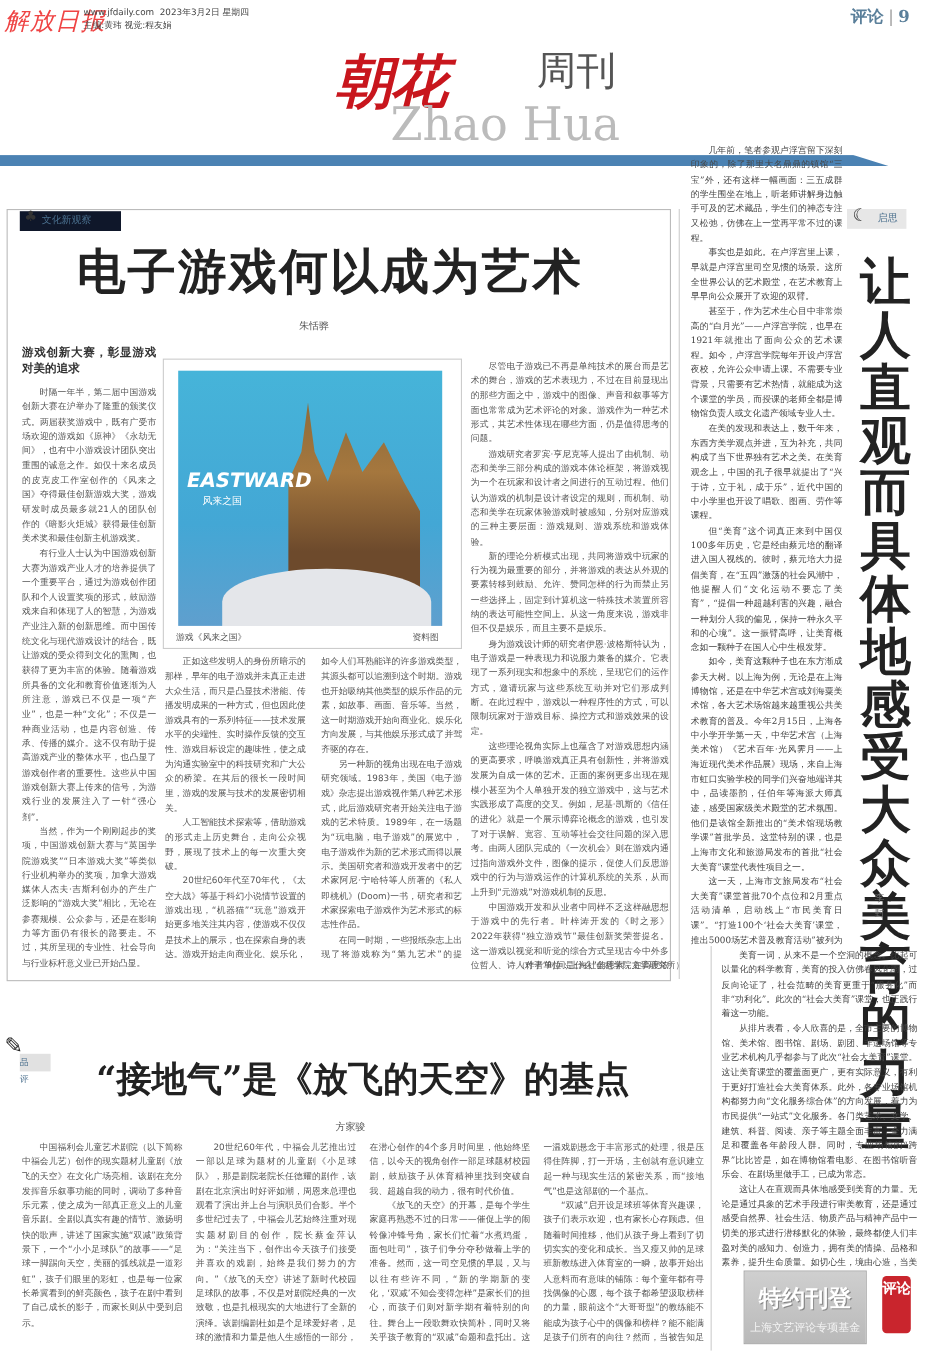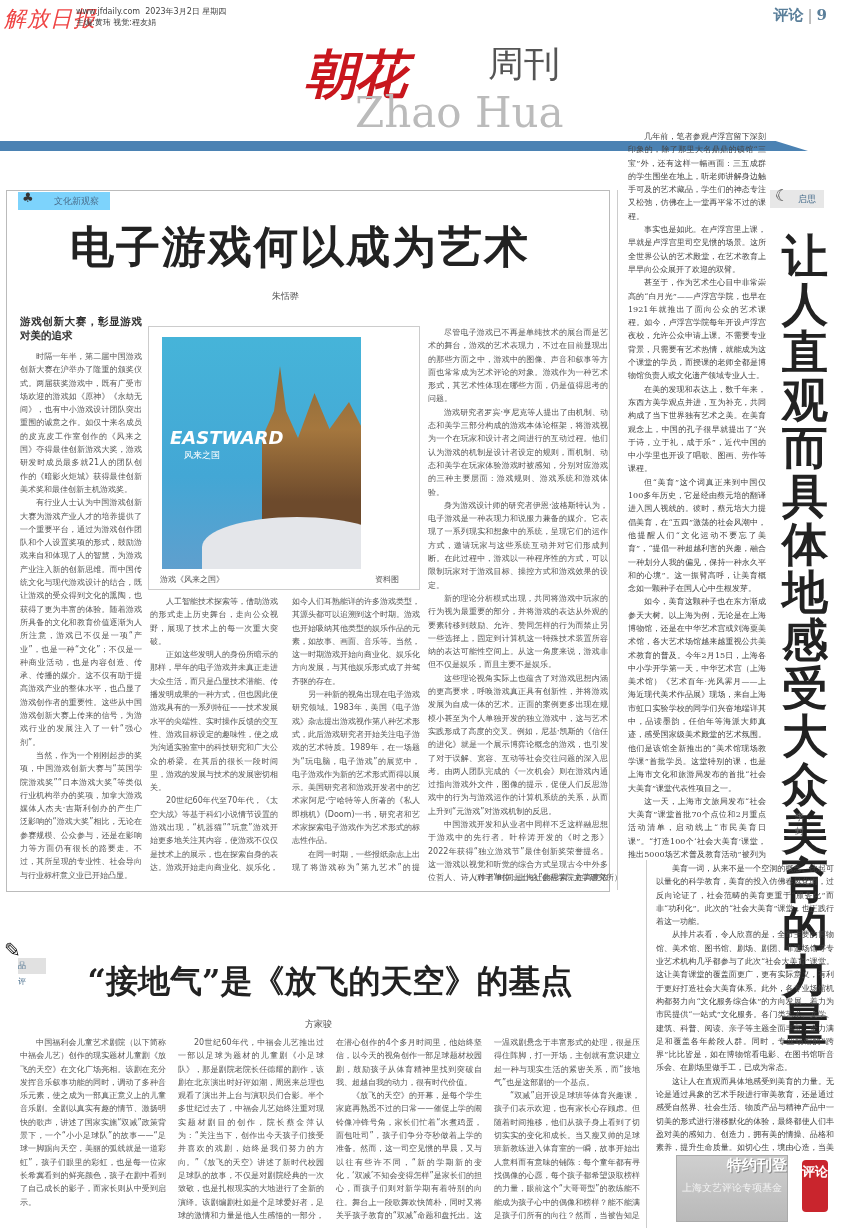--- a/index.html
+++ b/index.html
@@ -7,47 +7,47 @@
   .abs{position:absolute;}
   .masthead-logo{left:4px;top:4px;font-family:"DejaVu Serif",serif;font-size:22px;color:#ef4444;font-style:italic;font-weight:normal;letter-spacing:1px;}
   .masthead-meta{left:76px;top:6px;font-size:8px;line-height:11px;color:#444;}
   .section-tag{right:14px;top:6px;font-family:"DejaVu Serif",serif;font-size:15px;font-weight:bold;color:#5a7f9a;margin-left:44px;}
   .section-tag .sep{color:#999;font-weight:normal;margin:0 4px;}
   .brand-cn{left:305px;top:40px;font-family:"DejaVu Serif",serif;font-size:52px;font-weight:bold;color:#c8161d;font-style:italic;letter-spacing:-2px;}
   .brand-weekly{left:488px;top:40px;font-family:"DejaVu Sans",sans-serif;font-size:36px;color:#555;}
   .brand-en{left:355px;top:92px;font-family:"DejaVu Serif",serif;font-size:42px;color:#bbb;line-height:42px;}
   .blue-bar{left:0;top:141px;width:808px;height:10px;background:#4b82b3;clip-path:polygon(0 0,96% 0,100% 100%,0 100%);}
   .article1-box{left:6px;top:190px;width:602px;height:700px;border:1px solid #bbb;}
-  .tag-box{left:18px;top:192px;width:92px;height:18px;background:#7dd3fc;font-size:9px;color:#4a6f8d;line-height:18px;padding-left:36px;box-sizing:border-box;}
+  .tag-box{left:18px;top:192px;width:92px;height:18px;background:#0f172a;font-size:9px;color:#4a6f8d;line-height:18px;padding-left:20px;box-sizing:border-box;}
   .tag-icon{left:22px;top:190px;width:14px;height:18px;color:#333;font-size:13px;}
   .h1{left:0;top:218px;width:600px;text-align:center;font-size:44px;font-weight:bold;color:#222;letter-spacing:2px;}
   .byline{font-family:"DejaVu Serif",serif;font-size:9px;color:#555;}
   .col{font-size:8px;line-height:13.3px;color:#555;text-align:justify;}
   .col p{margin:0;text-indent:2em;}
   .subhead{font-size:13px;font-weight:bold;color:#333;line-height:17px;margin:4px 0 8px 0;}
   .photo-frame{left:148px;top:326px;width:270px;height:262px;border:1px solid #ccc;background:#fff;}
-  .photo{left:162px;top:337px;width:199px;height:232px;background:linear-gradient(180deg,#46b4d9 0%,#43a7d5 60%,#5f9fce 100%);overflow:hidden;}
+  .photo{left:162px;top:337px;width:240px;height:232px;background:linear-gradient(180deg,#46b4d9 0%,#43a7d5 60%,#5f9fce 100%);overflow:hidden;}
   .photo .castle{position:absolute;left:70px;top:20px;width:150px;height:180px;background:linear-gradient(180deg,#8a6a3a,#a5773e 40%,#6d4a2c 80%);clip-path:polygon(20% 100%,20% 45%,28% 30%,32% 5%,36% 30%,44% 45%,55% 20%,65% 40%,78% 25%,90% 45%,100% 60%,100% 100%);}
   .photo .rock{position:absolute;left:40px;top:180px;width:190px;height:60px;background:#e4e6ea;border-radius:50% 50% 0 0;}
   .photo .logo{position:absolute;left:8px;top:90px;font-size:18px;font-weight:bold;color:#fff;font-style:italic;}
   .photo .logo-cn{position:absolute;left:22px;top:112px;font-size:9px;color:#fff;}
   .caption{font-size:8px;color:#555;}
   .sidebar-col{font-family:"DejaVu Serif",serif;font-size:8px;line-height:13.3px;color:#444;text-align:justify;}
   .sidebar-col p{margin:0;text-indent:2em;}
   .qisi-tag{left:770px;top:190px;width:54px;height:18px;background:#e7e7e7;font-size:9px;color:#4a6f8d;line-height:18px;padding-left:28px;box-sizing:border-box;font-family:"DejaVu Serif",serif;}
   .qisi-icon{left:775px;top:186px;font-size:16px;color:#333;}
   .vtitle{left:779px;top:232px;width:52px;font-family:"DejaVu Serif",serif;font-size:46px;font-weight:bold;color:#222;line-height:48px;text-align:center;word-break:break-all;}
   .vbyline{left:795px;top:810px;width:14px;font-family:"DejaVu Serif",serif;font-size:9px;color:#666;line-height:14px;word-break:break-all;}
   .divider-v{left:617px;top:190px;width:1px;height:700px;background:#ccc;}
   .divider-v2{left:646px;top:860px;width:1px;height:368px;background:#ccc;}
   .pinping-icon{left:4px;top:938px;font-size:20px;color:#222;}
   .pinping-tag{left:18px;top:958px;width:28px;height:16px;background:#e1e1e1;font-size:8px;color:#4a6f8d;line-height:16px;text-align:right;padding-right:20px;box-sizing:border-box;}
   .h2{left:40px;top:960px;width:580px;text-align:center;font-family:"DejaVu Serif",serif;font-size:32px;font-weight:bold;color:#222;}
   .ad{left:676px;top:1155px;width:110px;height:65px;background:linear-gradient(180deg,#cfcfcf,#b9b9b9);border:1px solid #aaa;text-align:center;}
-  .ad .t1{font-size:15px;font-weight:bold;color:#fff;text-shadow:1px 1px 0 #888;text-align:right;}
+  .ad .t1{font-size:21px;font-weight:bold;color:#fff;margin-top:10px;text-shadow:1px 1px 0 #888;}
   .ad .t2{font-size:10px;color:#f4f4f4;margin-top:6px;}
   .seal{left:802px;top:1160px;width:26px;height:52px;background:#c9252d;color:#fff;font-family:"DejaVu Serif",serif;font-size:13px;font-weight:bold;text-align:center;line-height:24px;border-radius:4px;}
 </style>
 </head>
 <body>
 
 <div class="abs masthead-logo">解放日报</div>
 <div class="abs masthead-meta">
   <div><span>www.jfdaily.com</span>&nbsp;&nbsp;<span>2023年3月2日 星期四</span></div>
   <div>主编:黄玮 视觉:程友娟</div>
@@ -79,33 +79,33 @@
 <div class="abs photo">
   <div class="castle"></div>
   <div class="rock"></div>
   <div class="logo">EASTWARD</div>
   <div class="logo-cn">风来之国</div>
 </div>
 <div class="abs caption" style="left:160px;top:574px;">游戏《风来之国》</div>
 <div class="abs caption" style="left:375px;top:574px;">资料图</div>
 
 <div class="abs col" style="left:150px;top:595px;width:270px;height:290px;column-count:2;column-gap:14px;overflow:hidden;">
+  <p>正如这些发明人的身份所暗示的那样，早年的电子游戏并未真正走进大众生活，而只是凸显技术潜能、传播发明成果的一种方式，但也因此使游戏具有的一系列特征——技术发展水平的尖端性、实时操作反馈的交互性、游戏目标设定的趣味性，使之成为沟通实验室中的科技研究和广大公众的桥梁。在其后的很长一段时间里，游戏的发展与技术的发展密切相关。</p>
   <p>人工智能技术探索等，借助游戏的形式走上历史舞台，走向公众视野，展现了技术上的每一次重大突破。</p>
-  <p>正如这些发明人的身份所暗示的那样，早年的电子游戏并未真正走进大众生活，而只是凸显技术潜能、传播发明成果的一种方式，但也因此使游戏具有的一系列特征——技术发展水平的尖端性、实时操作反馈的交互性、游戏目标设定的趣味性，使之成为沟通实验室中的科技研究和广大公众的桥梁。在其后的很长一段时间里，游戏的发展与技术的发展密切相关。</p>
   <p>20世纪60年代至70年代，《太空大战》等基于科幻小说情节设置的游戏出现，“机器猫”“玩意”游戏开始更多地关注其内容，使游戏不仅仅是技术上的展示，也在探索自身的表达。游戏开始走向商业化、娱乐化，如今人们耳熟能详的许多游戏类型，其源头都可以追溯到这个时期。游戏也开始吸纳其他类型的娱乐作品的元素，如故事、画面、音乐等。当然，这一时期游戏开始向商业化、娱乐化方向发展，与其他娱乐形式成了并驾齐驱的存在。</p>
   <p>另一种新的视角出现在电子游戏研究领域。1983年，美国《电子游戏》杂志提出游戏视作第八种艺术形式，此后游戏研究者开始关注电子游戏的艺术特质。1989年，在一场题为“玩电脑，电子游戏”的展览中，电子游戏作为新的艺术形式而得以展示。美国研究者和游戏开发者中的艺术家阿尼·宁哈特等人所著的《私人即桃机》(Doom)一书，研究者和艺术家探索电子游戏作为艺术形式的标志性作品。</p>
   <p>在同一时期，一些报纸杂志上出现了将游戏称为“第九艺术”的提法。一些人认为，游戏是一种创造性的艺术表现形式，同电影一样，它可以利用声音、图像、情节、角色等元素来传递情感和思想；与电影相比，它更增加了交互性的维度，赋予了玩家前所未有的参与性。此外，游戏的创作同样调动了一系列艺术才能和技巧，以将故事背景的设定、游戏内容的叙述等转化为一个有意义的整体。</p>
 
 </div>
 
 <div class="abs col" style="left:428px;top:326px;width:180px;height:560px;column-count:1;overflow:hidden;">
   <p>尽管电子游戏已不再是单纯技术的展台而是艺术的舞台，游戏的艺术表现力，不过在目前显现出的那些方面之中，游戏中的图像、声音和叙事等方面也常常成为艺术评论的对象。游戏作为一种艺术形式，其艺术性体现在哪些方面，仍是值得思考的问题。</p>
   <p>游戏研究者罗宾·亨尼克等人提出了由机制、动态和美学三部分构成的游戏本体论框架，将游戏视为一个在玩家和设计者之间进行的互动过程。他们认为游戏的机制是设计者设定的规则，而机制、动态和美学在玩家体验游戏时被感知，分别对应游戏的三种主要层面：游戏规则、游戏系统和游戏体验。</p>
+  <p>新的理论分析模式出现，共同将游戏中玩家的行为视为最重要的部分，并将游戏的表达从外观的要素转移到鼓励、允许、赞同怎样的行为而禁止另一些选择上，固定到计算机这一特殊技术装置所容纳的表达可能性空间上。从这一角度来说，游戏非但不仅是娱乐，而且主要不是娱乐。</p>
   <p>身为游戏设计师的研究者伊恩·波格斯特认为，电子游戏是一种表现力和说服力兼备的媒介。它表现了一系列现实和想象中的系统，呈现它们的运作方式，邀请玩家与这些系统互动并对它们形成判断。在此过程中，游戏以一种程序性的方式，可以限制玩家对于游戏目标、操控方式和游戏效果的设定。</p>
-  <p>新的理论分析模式出现，共同将游戏中玩家的行为视为最重要的部分，并将游戏的表达从外观的要素转移到鼓励、允许、赞同怎样的行为而禁止另一些选择上，固定到计算机这一特殊技术装置所容纳的表达可能性空间上。从这一角度来说，游戏非但不仅是娱乐，而且主要不是娱乐。</p>
   <p>这些理论视角实际上也蕴含了对游戏思想内涵的更高要求，呼唤游戏真正具有创新性，并将游戏发展为自成一体的艺术。正面的案例更多出现在规模小甚至为个人单独开发的独立游戏中，这与艺术实践形成了高度的交叉。例如，尼基·凯斯的《信任的进化》就是一个展示博弈论概念的游戏，也引发了对于误解、宽容、互动等社会交往问题的深入思考。由两人团队完成的《一次机会》则在游戏内通过指向游戏外文件，图像的提示，促使人们反思游戏中的行为与游戏运作的计算机系统的关系，从而上升到“元游戏”对游戏机制的反思。</p>
   <p>中国游戏开发和从业者中同样不乏这样融思想于游戏中的先行者。叶梓涛开发的《时之形》2022年获得“独立游戏节”最佳创新奖荣誉提名。这一游戏以视觉和听觉的综合方式呈现古今中外多位哲人、诗人对于“时间是什么”的思索，在高度浓缩的游戏过程中展示时间观念的变迁与发展，激发玩家对时间与生命的感悟。他和团队的最新作品《写首诗吧！》是一款半自由的诗歌创作游戏，从经典作品中选出的词组、片段随机出现在屏幕上，玩家可以选择自己喜欢的作品，将诗意中的元素组合成一首新的诗。</p>
 
 </div>
 <div class="abs caption" style="left:470px;top:872px;">（作者单位：上海社会科学院文学研究所）</div>
 
 <div class="abs divider-v"></div>
 
 <div class="abs qisi-tag">启思</div>
 <div class="abs qisi-icon">☾</div>

